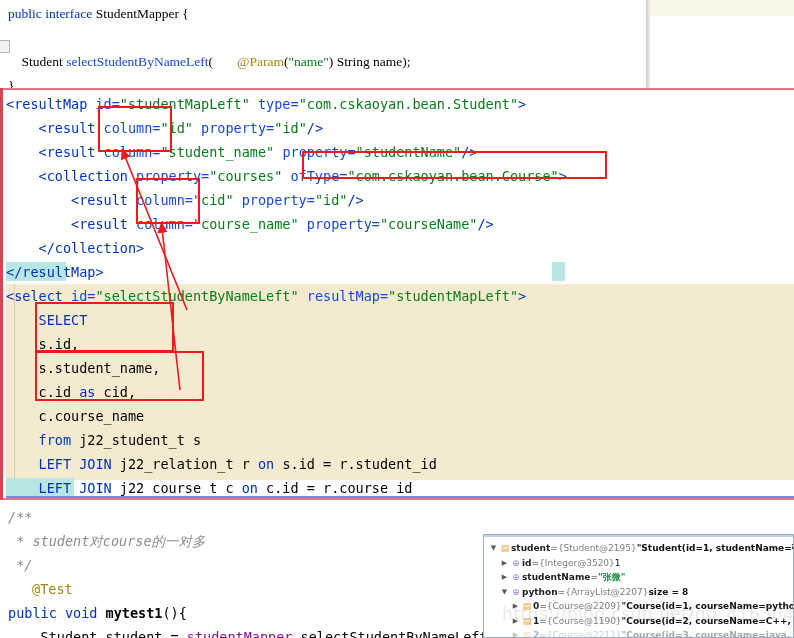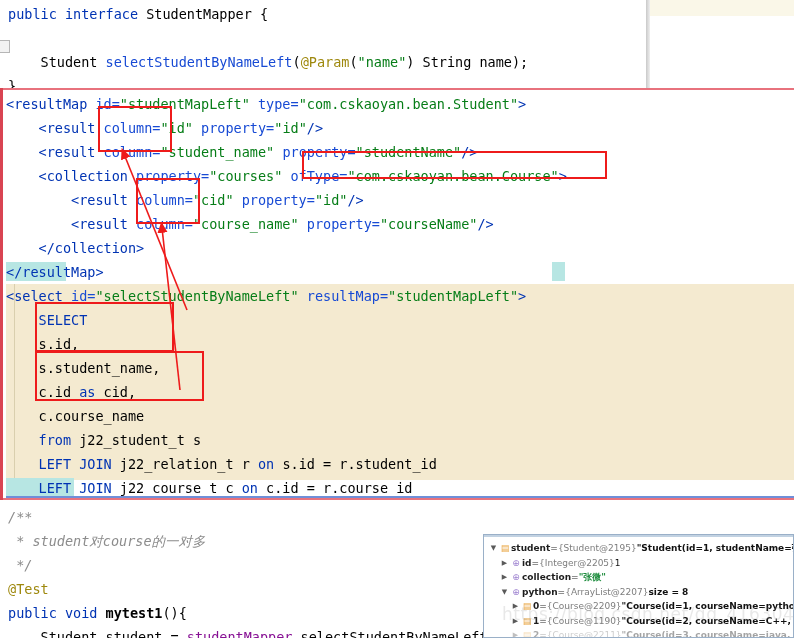--- a/index.html
+++ b/index.html
@@ -21,29 +21,29 @@
     white-space:pre;
     color:#000000;
   }
   .ln{white-space:pre;height:24px;}
 
   
   .kw{color:#0033b3;}
   .tag{color:#0033b3;}
   .attr{color:#174ad4;}
   .strq{color:#067d17;}
-  .anno{color:#9e880d;}
+  .anno{color:#9e880d;margin-left:24px;}
   .cmt{color:#8c8c8c;font-style:italic;}
   .fld{color:#871094;}
   .mth{color:#000000;font-weight:bold;}
   .plain{color:#000000;}
 
   
   #javaTop{left:0;top:0;width:646px;height:92px;background:#ffffff;}
-  #javaTop .code{padding-left:8px;padding-top:2px;}
+  #javaTop .code{padding-left:8px;padding-top:2px;font-family:Liberation Serif, serif;}
 
   
   .gutter-chip{
     position:absolute;left:0px;top:40px;width:9px;height:11px;
     background:#f2f2f2;border:1px solid #b6b6b6;border-left:none;
   }
 
   
   #rightTop{left:646px;top:0;width:148px;height:92px;background:#ffffff;}
   #rightTopStripe{left:646px;top:0;width:4px;height:92px;
@@ -147,27 +147,27 @@
           <span class="dname">student</span>
           <span> = </span>
           <span class="dmeta">{Student@2195} </span>
           <span class="dval">"Student(id=1, studentName=张微, courses=[Course</span>
         </div>
         <div class="dbgrow" style="padding-left: 11px;">
           <span class="tw">▶</span>
           <span class="ic ic-fld">⊕</span>
           <span class="dname">id</span>
           <span> = </span>
-          <span class="dmeta">{Integer@2205} </span>
+          <span class="dmeta">{Integer@3520} </span>
           <span class="dnum">1</span>
         </div>
         <div class="dbgrow" style="padding-left: 11px;">
           <span class="tw">▶</span>
           <span class="ic ic-fld">⊕</span>
-          <span class="dname">collection</span>
+          <span class="dname">studentName</span>
           <span> = </span>
           <span class="dstr">"张微"</span>
         </div>
         <div class="dbgrow" style="padding-left: 11px;">
           <span class="tw">▼</span>
           <span class="ic ic-fld">⊕</span>
           <span class="dname">python</span>
           <span> = </span>
           <span class="dmeta">{ArrayList@2207} </span>
           <span class="dval">size = 8</span>

